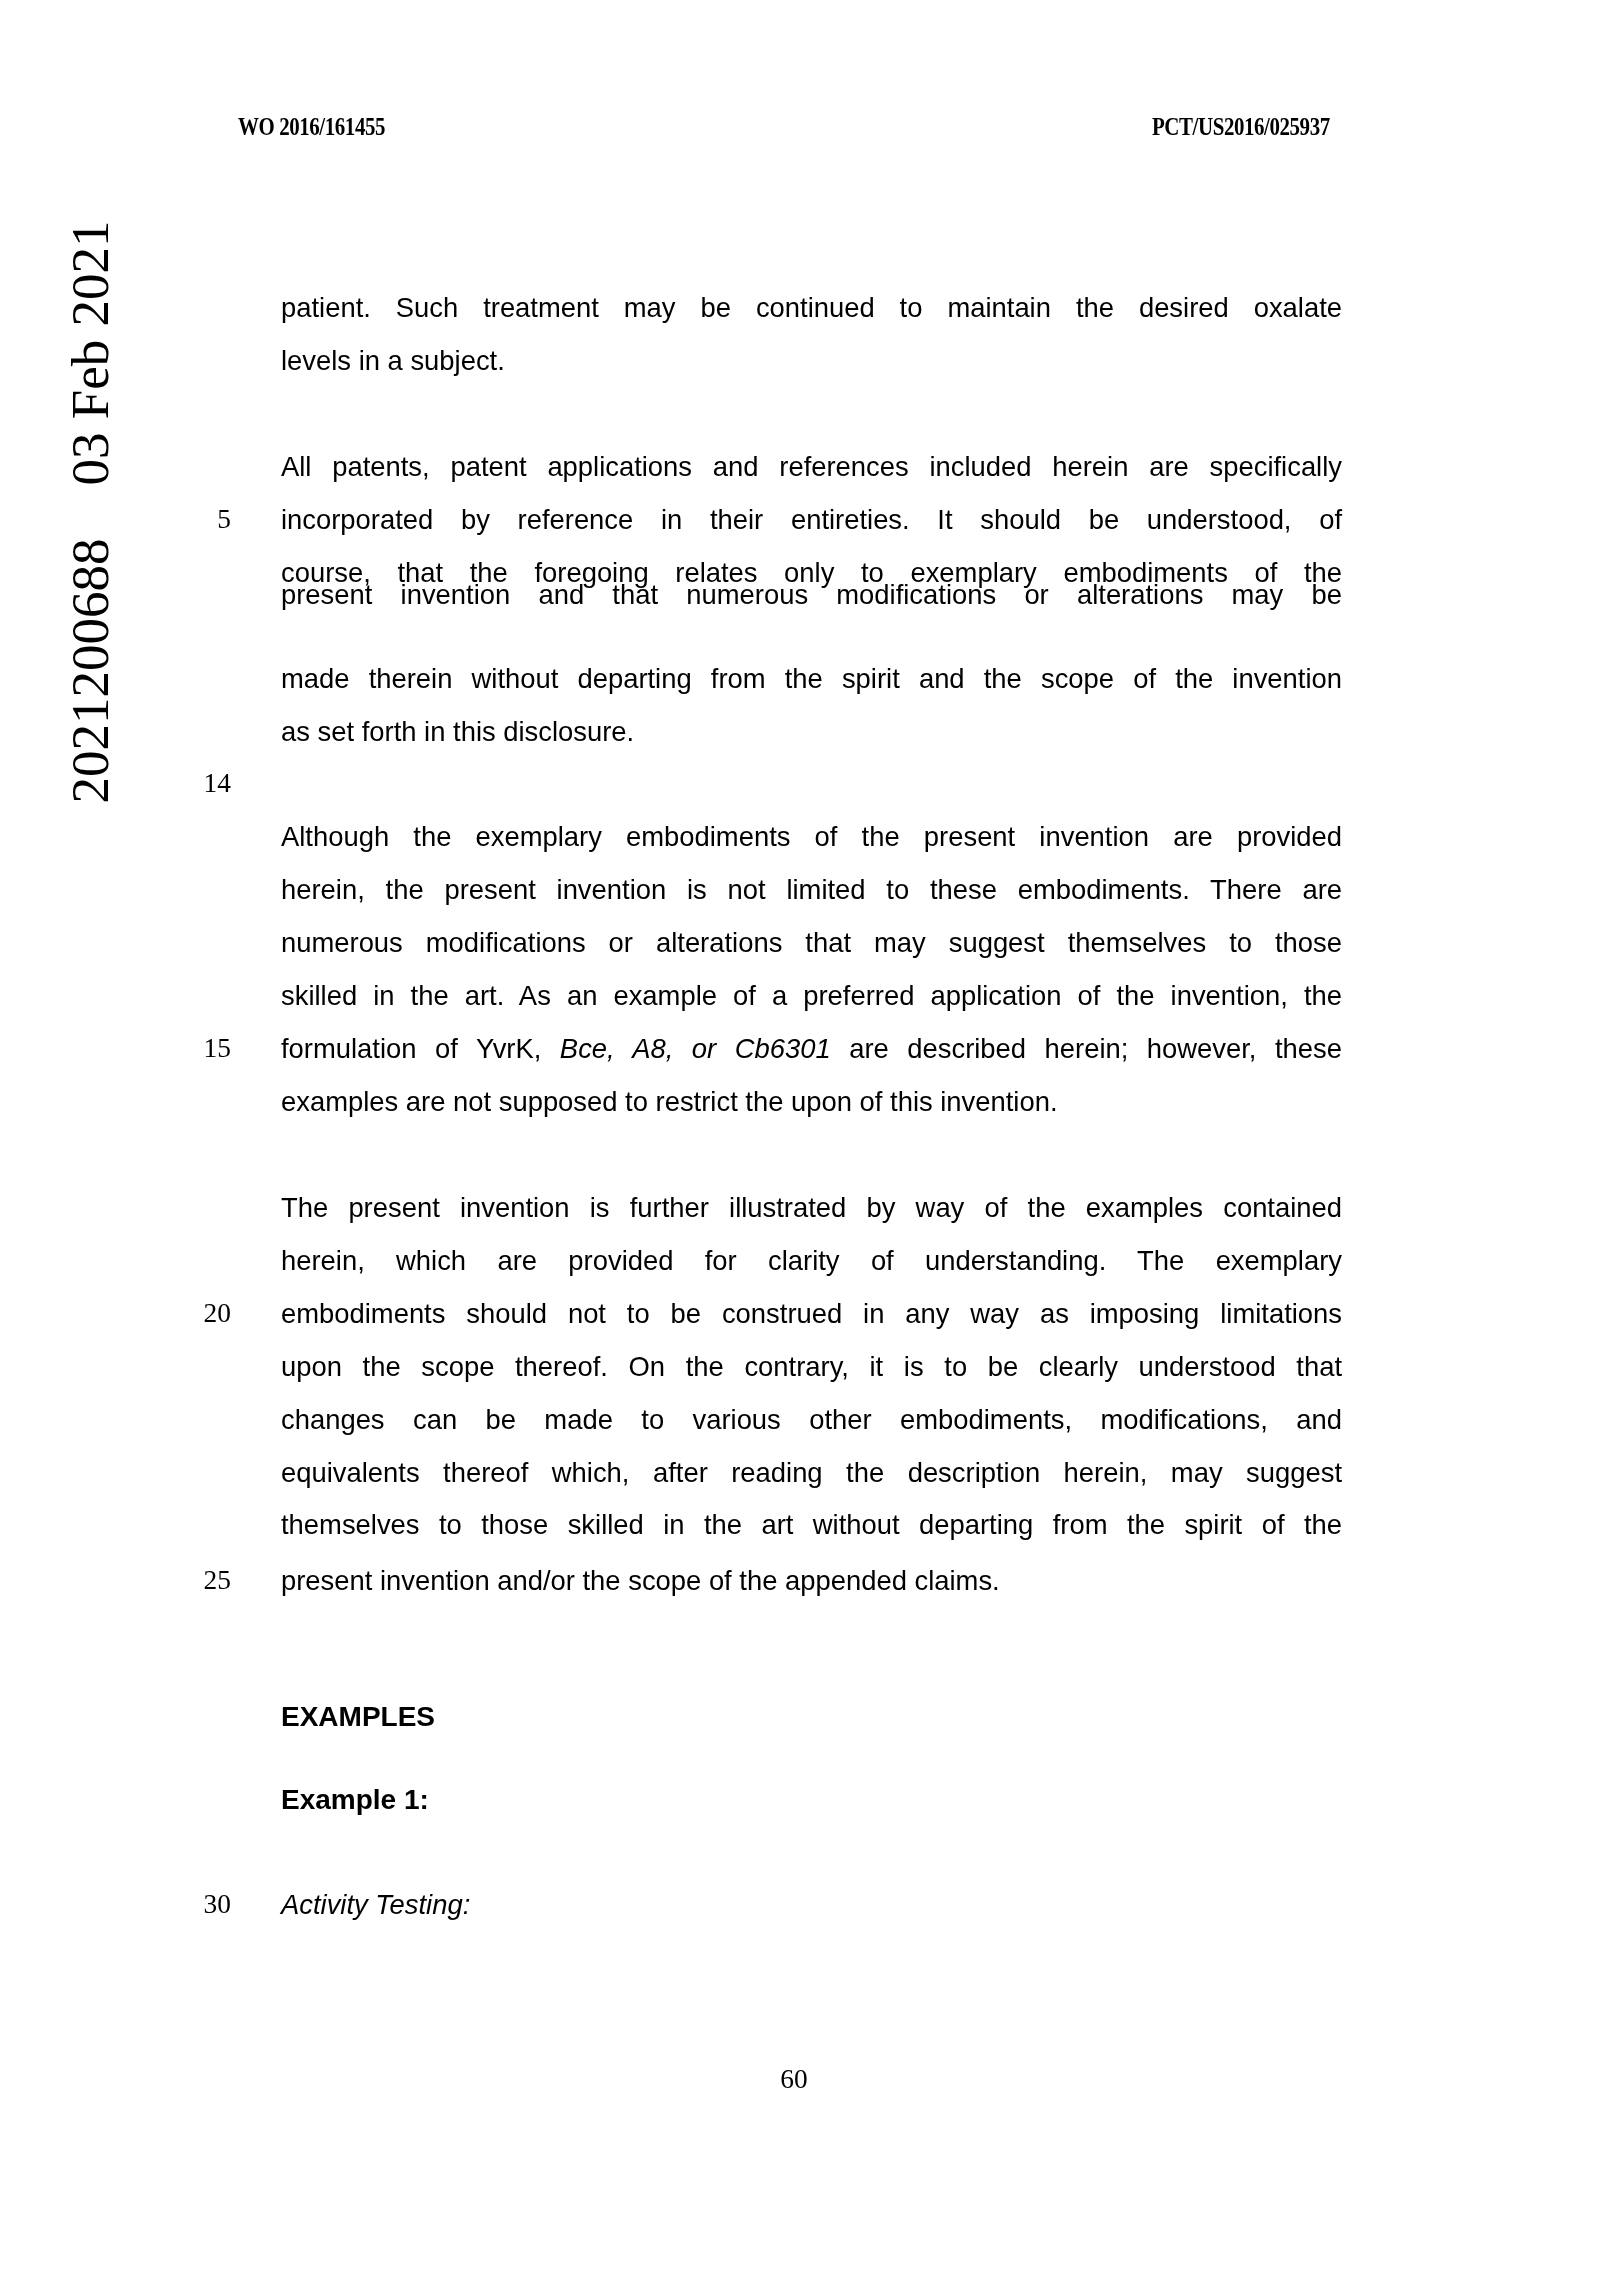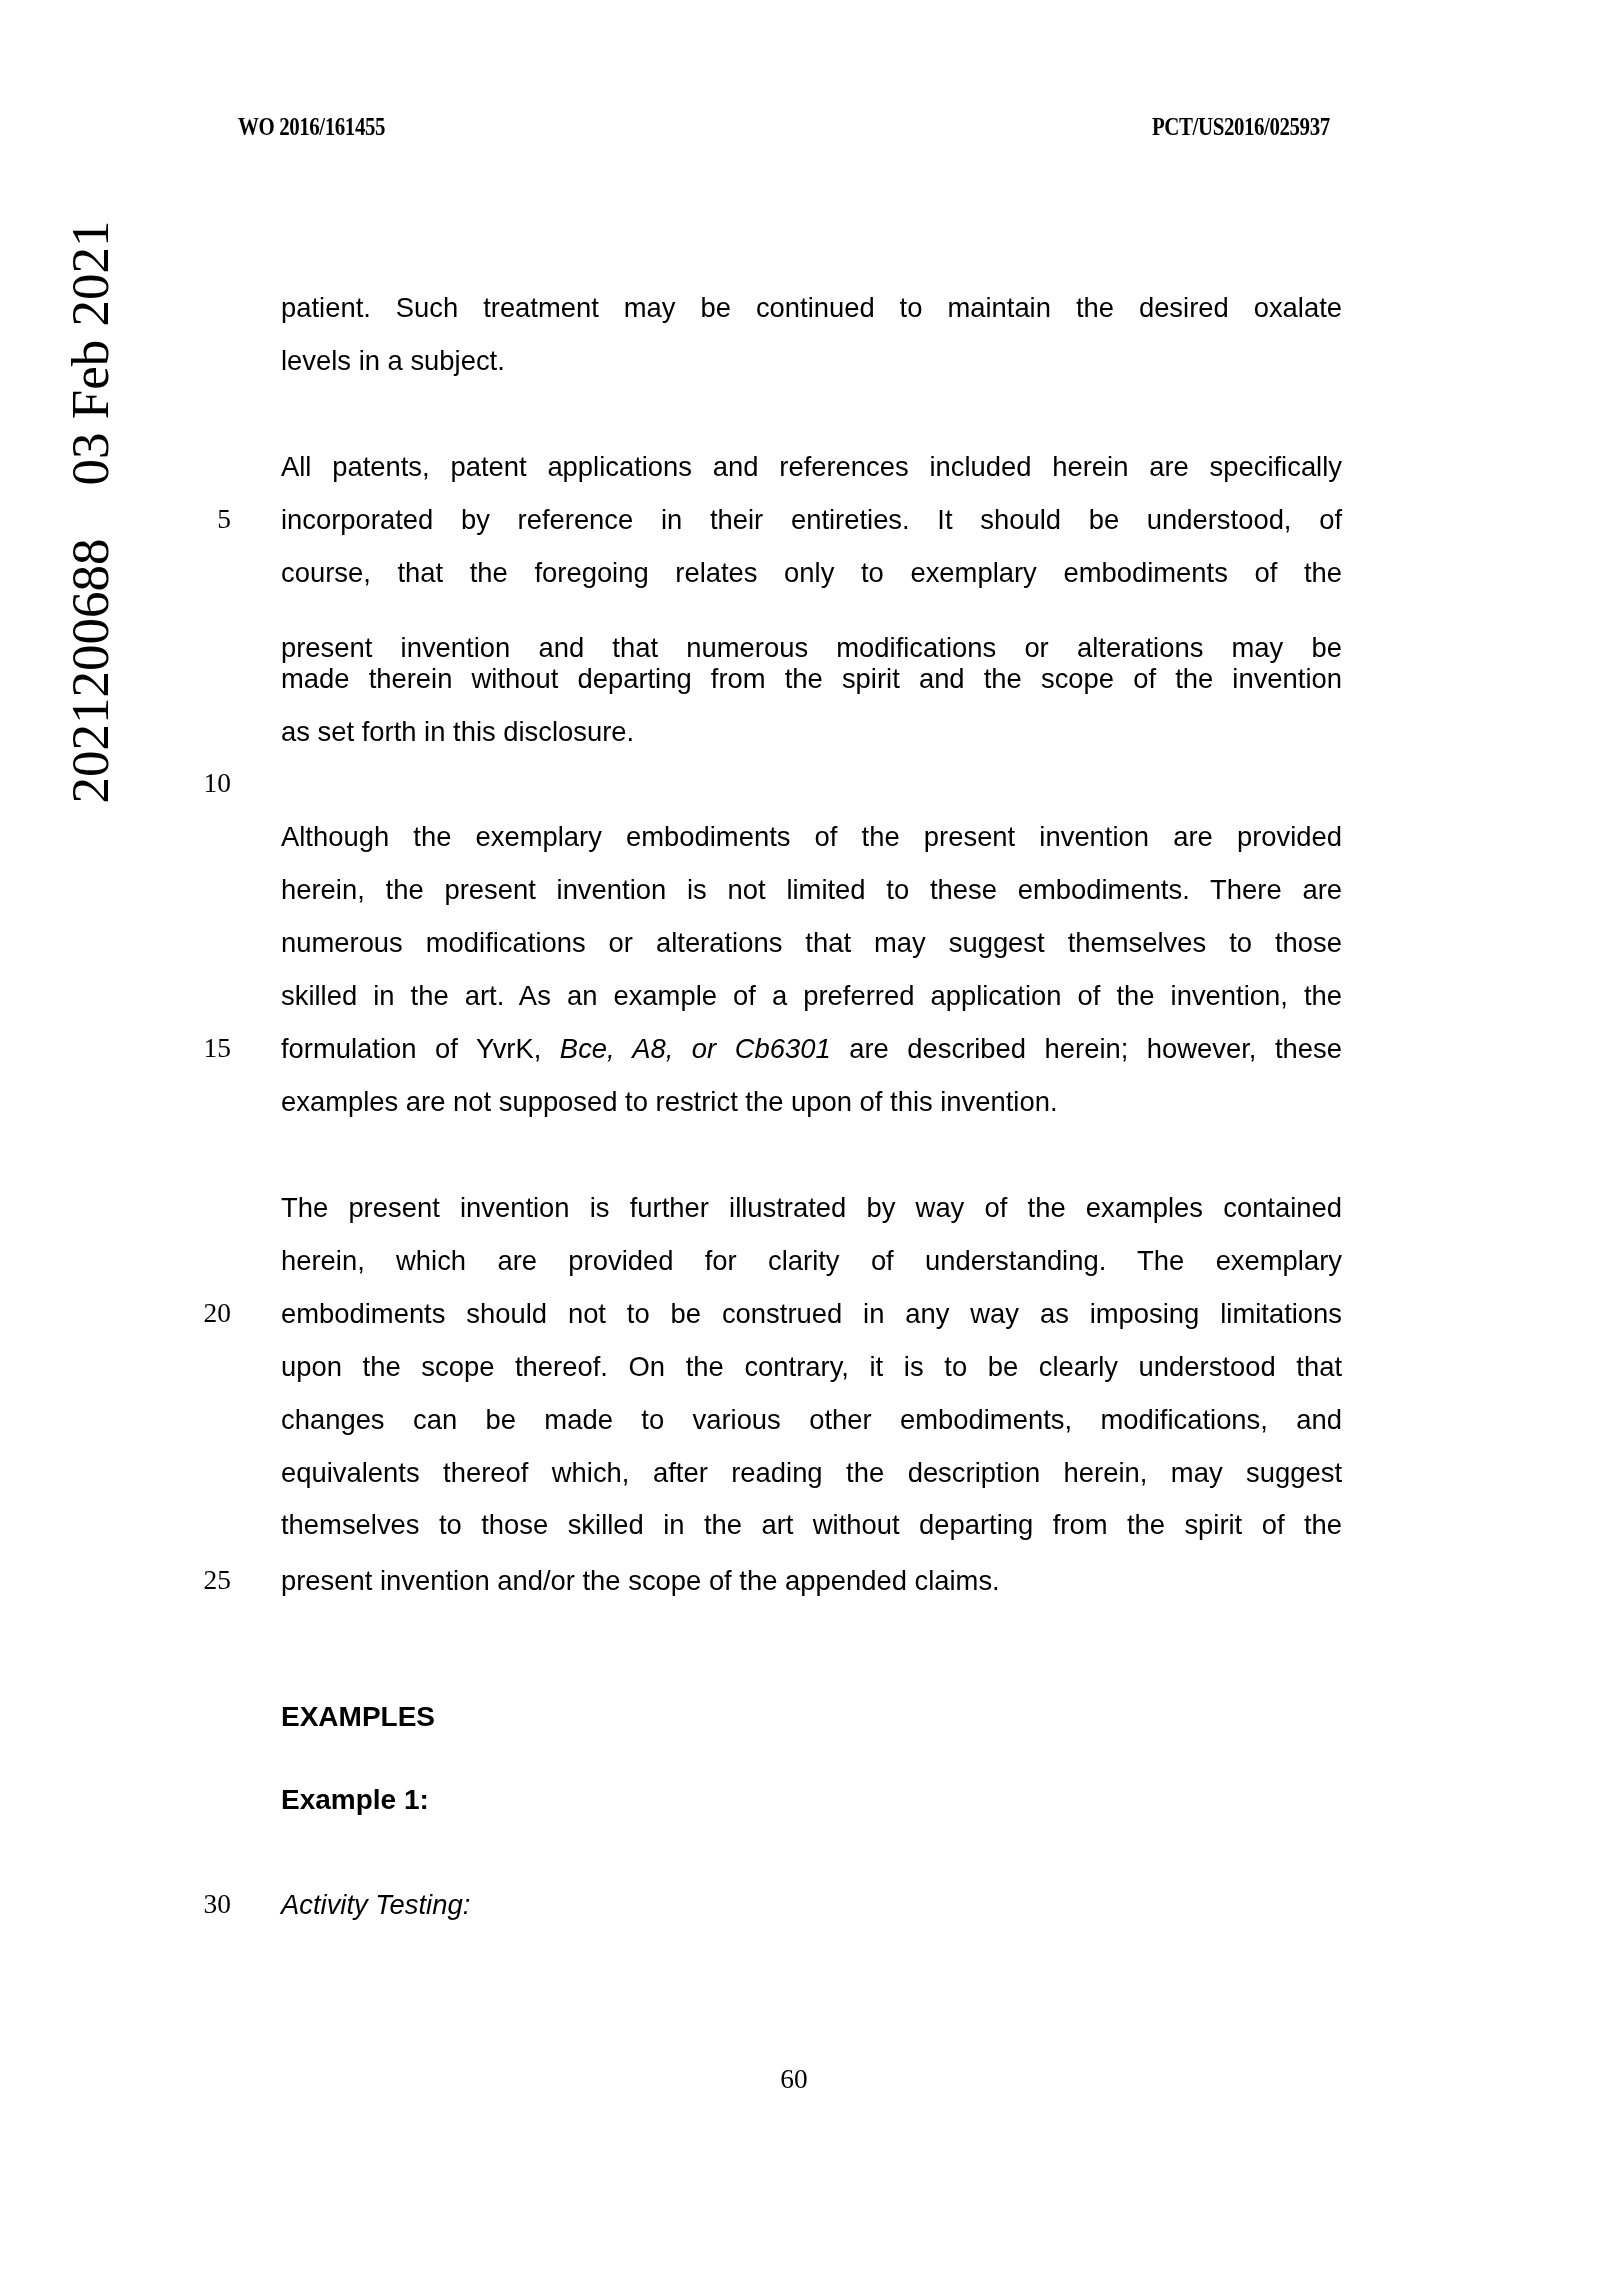--- a/index.html
+++ b/index.html
@@ -26,25 +26,25 @@
   <div class="side-inner">2021200688    03 Feb 2021</div>
 </div>
 
 <div class="line just" style="top:291px">patient.  Such treatment may be continued to maintain the desired oxalate</div>
 <div class="line" style="top:344px">levels in a subject.</div>
 
 <div class="line just" style="top:450px">All patents, patent applications and references included herein are specifically</div>
 <div class="lnum" style="top:503px">5</div>
 <div class="line just" style="top:503px">incorporated by reference in their entireties.  It should be understood, of</div>
 <div class="line just" style="top:556px">course, that the foregoing relates only to exemplary embodiments of the</div>
-<div class="line just" style="top:631px">present invention and that numerous modifications or alterations may be</div>
+<div class="line just" style="top:578px">present invention and that numerous modifications or alterations may be</div>
 <div class="line just" style="top:662px">made therein without departing from the spirit and the scope of the invention</div>
 <div class="line" style="top:715px">as set forth in this disclosure.</div>
 
-<div class="lnum" style="top:767px">10</div>
+<div class="lnum" style="top:767px">14</div>
 
 <div class="line just" style="top:820px">Although the exemplary embodiments of the present invention are provided</div>
 <div class="line just" style="top:873px">herein, the present invention is not limited to these embodiments.  There are</div>
 <div class="line just" style="top:926px">numerous modifications or alterations that may suggest themselves to those</div>
 <div class="line just" style="top:979px">skilled in the art. As an example of a preferred application of the invention, the</div>
 <div class="lnum" style="top:1032px">15</div>
 <div class="line just" style="top:1032px"><span style="white-space:pre">formulation of YvrK, </span><span class="ital">Bce, A8, or Cb6301</span><span style="white-space:pre"> are described herein; however, these</span></div>
 <div class="line" style="top:1085px">examples are not supposed to restrict the upon of this invention.</div>
 
 <div class="line just" style="top:1191px">The present invention is further illustrated by way of the examples contained</div>

